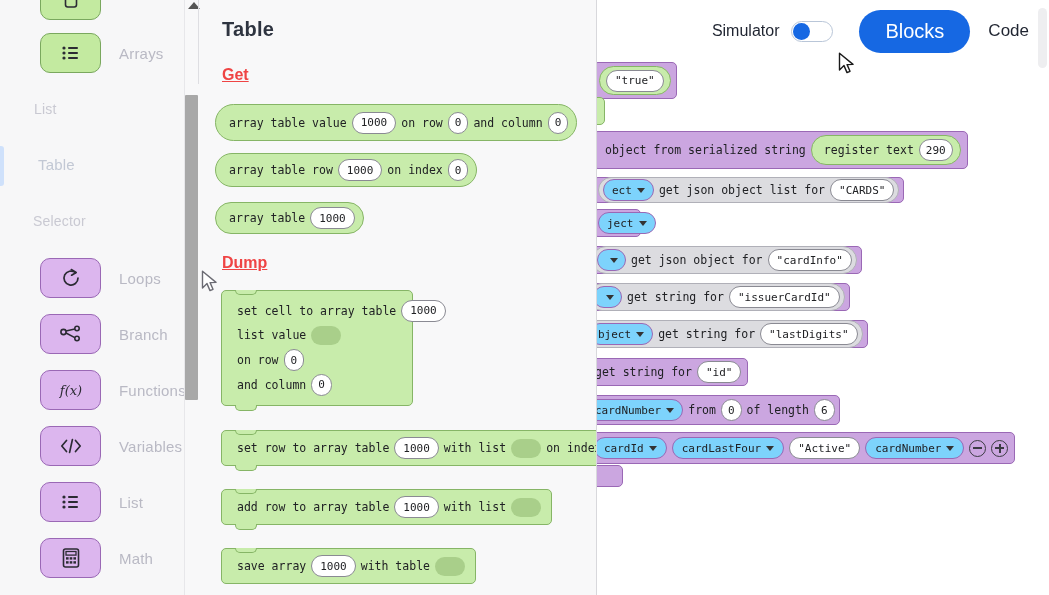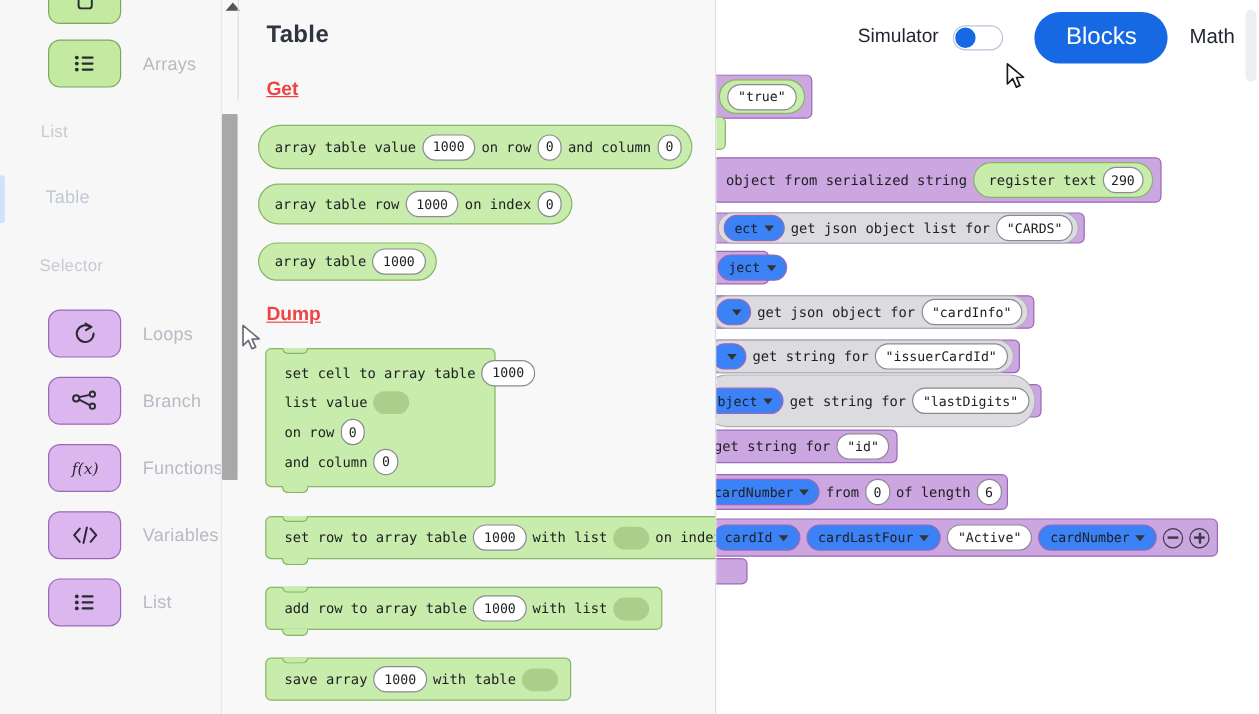--- a/index.html
+++ b/index.html
@@ -135,21 +135,21 @@
     font-size: 11px;
     color: #202124;
     padding: 1px 8px;
     min-width: 22px;
     height: 22px;
   }
   .field.wide { min-width: 40px; }
   .field.num { min-width: 20px; padding: 1px 6px; }
   .dd {
     display: inline-flex; align-items: center;
-    background: #3b82f6;
+    background: #7dd3fc;
     border: 1.5px solid #9a68b5;
     border-radius: 999px;
     font-family: "DejaVu Sans Mono", monospace;
     font-size: 11px;
     color: #202124;
     padding: 2px 8px;
     height: 22px;
     gap: 5px;
   }
   .dd .caret {
@@ -355,20 +355,35 @@
           <circle cx="4" cy="9" r="1.6" fill="#2b2b33"></circle>
           <circle cx="4" cy="14" r="1.6" fill="#2b2b33"></circle>
           <rect x="8" y="3.1" width="10" height="1.8" rx=".9" fill="#2b2b33"></rect>
           <rect x="8" y="8.1" width="10" height="1.8" rx=".9" fill="#2b2b33"></rect>
           <rect x="8" y="13.1" width="10" height="1.8" rx=".9" fill="#2b2b33"></rect>
         </svg>
       </div>
       <span class="cat-label">List</span>
     </div>
 
+    <div class="cat" style="top:530px;">
+      <div class="cat-icon purple">
+        <svg class="ico" width="20" height="22" viewBox="0 0 20 22">
+          <rect x="2.5" y="2" width="15" height="18" rx="2" fill="none" stroke="#2b2b33" stroke-width="1.6"></rect>
+          <rect x="5" y="4.5" width="10" height="3.6" fill="none" stroke="#2b2b33" stroke-width="1.3"></rect>
+          <rect x="5" y="10.2" width="2.6" height="2.4" fill="#2b2b33"></rect>
+          <rect x="8.7" y="10.2" width="2.6" height="2.4" fill="#2b2b33"></rect>
+          <rect x="12.4" y="10.2" width="2.6" height="2.4" fill="#2b2b33"></rect>
+          <rect x="5" y="14.2" width="2.6" height="2.4" fill="#2b2b33"></rect>
+          <rect x="8.7" y="14.2" width="2.6" height="2.4" fill="#2b2b33"></rect>
+          <rect x="12.4" y="14.2" width="2.6" height="2.4" fill="#2b2b33"></rect>
+        </svg>
+      </div>
+      <span class="cat-label">Math</span>
+    </div>
   </div>
 
   <div class="flyout">
 
     <div class="fly-uparrow"></div>
     <div class="fly-divider"></div>
     <div class="fly-scrollbar"></div>
 
     <div class="flyout-title">Table</div>
     <div class="flyout-section" style="top:66px;">Get</div>
@@ -496,21 +511,21 @@
         <span class="dd" style="padding:2px 7px;">
           <span></span>
           <span class="caret"></span>
         </span>
         <span class="txt">get string for</span>
         <span class="field">"issuerCardId"</span>
       </span>
     </div>
 
     <div class="blk blk-purple stmt" style="left:-18px; top:320px; height:28px; padding:0 4px;">
-      <span class="blk blk-gray pill" style="position:relative; left:0; top:0; height:44px; padding:12px 4px; display:inline-flex; align-items:center;">
+      <span class="blk blk-gray pill" style="position:relative; left:0; top:0; height:28px; padding:12px 4px; display:inline-flex; align-items:center;">
         <span class="dd">
           <span>bject</span>
           <span class="caret"></span>
         </span>
         <span class="txt">get string for</span>
         <span class="field">"lastDigits"</span>
       </span>
     </div>
 
     <div class="blk blk-purple stmt" style="left:-14px; top:358px; height:28px; padding:0 6px;">
@@ -549,21 +564,21 @@
 
     <div class="blk blk-purple stmt" style="left:-10px; top:465px; width:36px; height:22px;"></div>
   </div>
 
   <div class="toolbar">
     <span class="sim-label">Simulator</span>
     <div class="toggle">
       <div class="knob"></div>
     </div>
     <button class="blocks-btn">Blocks</button>
-    <button class="code-btn">Math</button>
+    <button class="code-btn">Code</button>
   </div>
   <div class="right-scroll"></div>
 
   <svg class="cursor" style="left:838px; top:52px;" width="17" height="24" viewBox="0 0 17 24">
     <path d="M1.5 1.2 L1.5 18 L6 13.6 L9 20.6 L12 19.3 L9.1 12.6 L15 12.4 Z" fill="#ffffff" stroke="#1a1a1a" stroke-width="1.4" stroke-linejoin="round"></path>
   </svg>
   <svg class="cursor" style="left:201px; top:270px;" width="17" height="24" viewBox="0 0 17 24">
     <path d="M1.5 1.2 L1.5 18 L6 13.6 L9 20.6 L12 19.3 L9.1 12.6 L15 12.4 Z" fill="#ffffff" stroke="#6b6b73" stroke-width="1.4" stroke-linejoin="round"></path>
   </svg>
 

